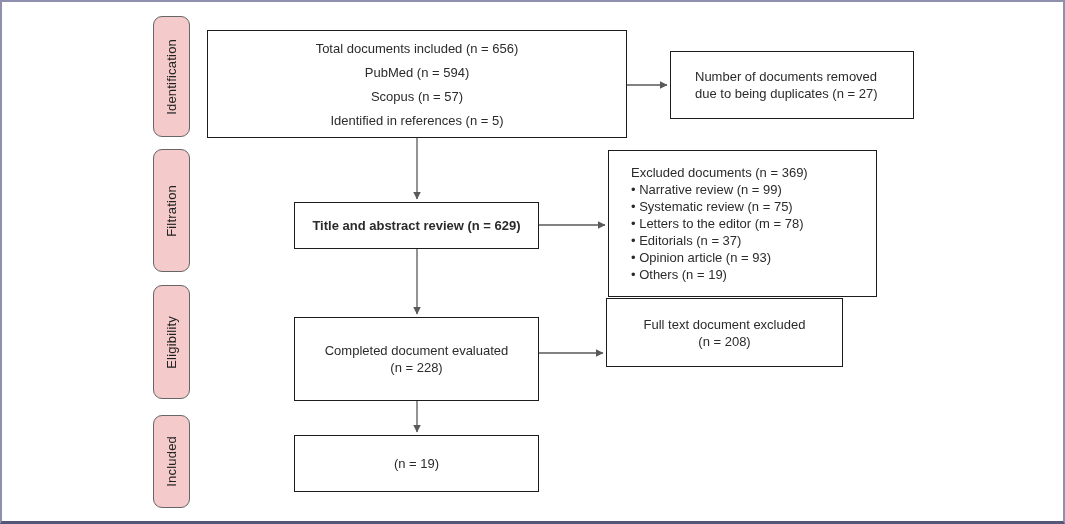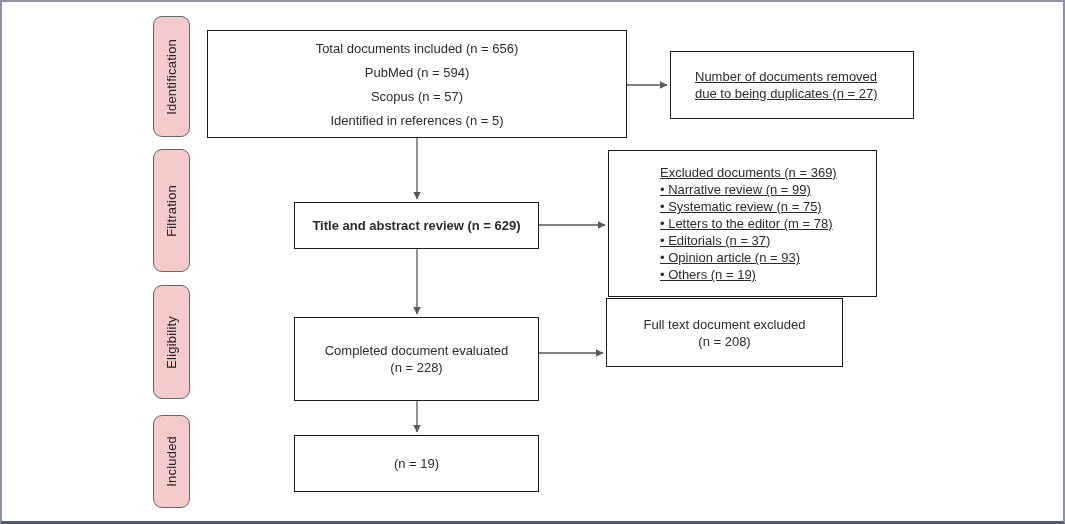--- a/index.html
+++ b/index.html
@@ -42,25 +42,25 @@
     background: #ffffff;
     border: 1.5px solid #1c1c1c;
     color: #2b2b2b;
     font-size: 13px;
     line-height: 17px;
     display: flex;
     flex-direction: column;
     justify-content: center;
   }
   .node.center { text-align: center; }
-  .node.left   { text-align: left; text-decoration: underline; }
+  .node.left   { text-align: left; }
   #box-total            { left: 205px; top: 28px;  width: 420px; height: 108px; gap: 7px; }
   #box-duplicates       { left: 668px; top: 49px;  width: 244px; height: 68px; padding-left: 24px; padding-right: 8px; }
   #box-title-abstract   { left: 292px; top: 200px; width: 245px; height: 47px; font-weight: bold; }
-  #box-excluded         { left: 606px; top: 148px; width: 269px; height: 147px; padding-left: 51px; padding-right: 6px; justify-content: center; }
+  #box-excluded         { left: 606px; top: 148px; width: 269px; height: 147px; padding-left: 22px; padding-right: 6px; justify-content: center; }
   #box-completed        { left: 292px; top: 315px; width: 245px; height: 84px; }
   #box-fulltext         { left: 604px; top: 296px; width: 237px; height: 69px; }
   #box-included         { left: 292px; top: 433px; width: 245px; height: 57px; }
   #stage-identification { top: 14px;  height: 121px; }
   #stage-filtration     { top: 147px; height: 123px; }
   #stage-eligibility    { top: 283px; height: 114px; }
   #stage-included       { top: 413px; height: 93px; }
 </style>
 </head>
 <body>

